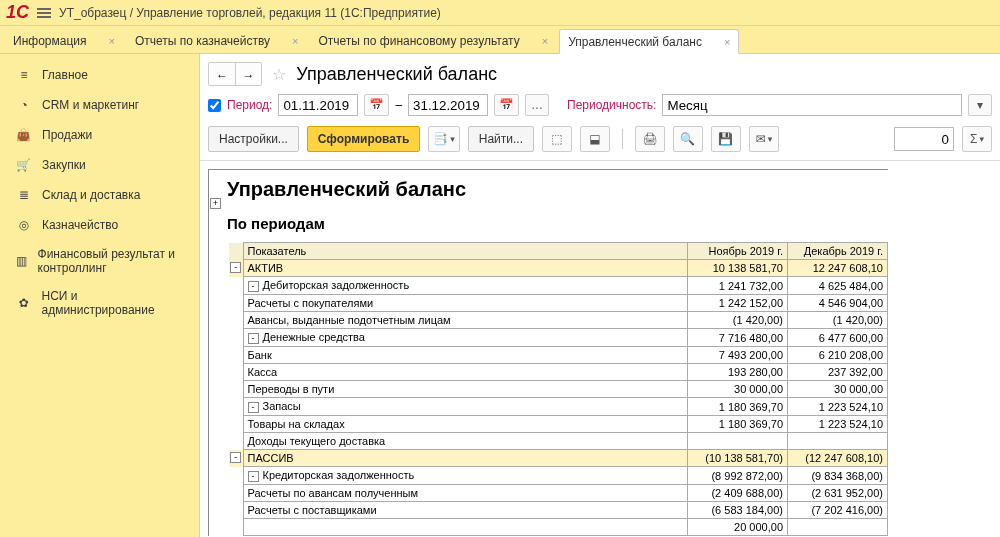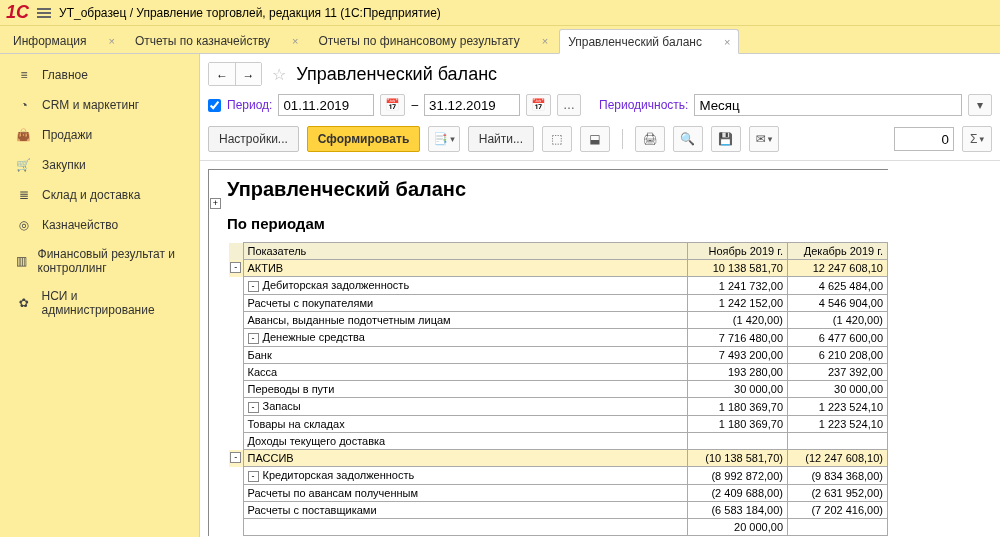--- a/index.html
+++ b/index.html
@@ -3,21 +3,21 @@
 <meta charset="utf-8">
 <style>
   * { box-sizing: border-box; margin:0; padding:0; font-family: Arial, sans-serif; }
   body { font-size:12px; color:#000; width:1000px; height:537px; overflow:hidden; background:#fff; }
 
   
   .titlebar { background:#fdee9d; display:flex; align-items:center; height:26px; border-bottom:1px solid #e5d77a; padding:0 6px; gap:8px; }
   .logo { font-weight:bold; color:#c8102e; font-size:18px; font-style:italic; }
   .hamburger { display:inline-flex; flex-direction:column; gap:2px; cursor:pointer; }
   .hamburger span { width:14px; height:2px; background:#666; }
-  .title-text { color:#000000; }
+  .title-text { color:#404040; }
 
   
   .tabbar { background:#fdee9d; display:flex; align-items:flex-end; height:28px; border-bottom:1px solid #ccc; padding:0 4px; }
   .tab { display:flex; align-items:center; padding:5px 8px 4px; border:1px solid transparent; border-radius:3px 3px 0 0; margin-right:2px; cursor:pointer; gap:22px; color:#333; }
   .tab.active { background:#fff; border-color:#ccc; border-bottom-color:#fff; position:relative; top:1px; }
   .tab .close { color:#999; font-size:11px; }
 
   
   .layout { display:flex; height:calc(537px - 54px); }
 
@@ -33,22 +33,22 @@
   .pagehead { display:flex; align-items:center; padding:8px 8px 6px 8px; gap:10px; }
   .navarrow-group { display:flex; border:1px solid #ccc; border-radius:2px; }
   .navarrow { width:26px; height:22px; display:flex; align-items:center; justify-content:center; cursor:pointer; background:#fcfcfc; }
   .navarrow + .navarrow { border-left:1px solid #ccc; }
   .star { color:#bbb; font-size:16px; cursor:pointer; }
   .page-title { font-size:18px; font-weight:normal; }
 
   
   .periodrow { display:flex; align-items:center; gap:6px; padding:2px 8px 6px 8px; }
   .chk { cursor:pointer; }
-  .lbl { color:#6d28d9; }
-  .dateinput { border:1px solid #bbb; height:22px; padding:2px 4px; width:96px; }
+  .lbl { color:#be185d; }
+  .dateinput { border:1px solid #bbb; height:22px; padding:2px 4px; width:80px; }
   .iconbtn { border:1px solid #ccc; background:#fafafa; height:22px; min-width:24px; display:inline-flex; align-items:center; justify-content:center; cursor:pointer; border-radius:2px; padding:0 4px; color:#555; }
   .spacer { width:6px; }
   .peri-select { border:1px solid #bbb; height:22px; padding:2px 4px; flex:1; min-width:180px; }
   .drop { width:18px; text-align:center; }
 
   
   .toolbar { display:flex; align-items:center; gap:8px; padding:4px 8px 8px 8px; border-bottom:1px solid #ddd; }
   .btn { border:1px solid #c5c5c5; background:#f5f5f5; height:26px; padding:0 10px; display:inline-flex; align-items:center; cursor:pointer; border-radius:2px; color:#333; gap:4px; }
   .btn.primary { background:#ffd23f; border-color:#d8a400; font-weight:bold; }
   .vsep { width:1px; height:20px; background:#ccc; margin:0 4px; }

